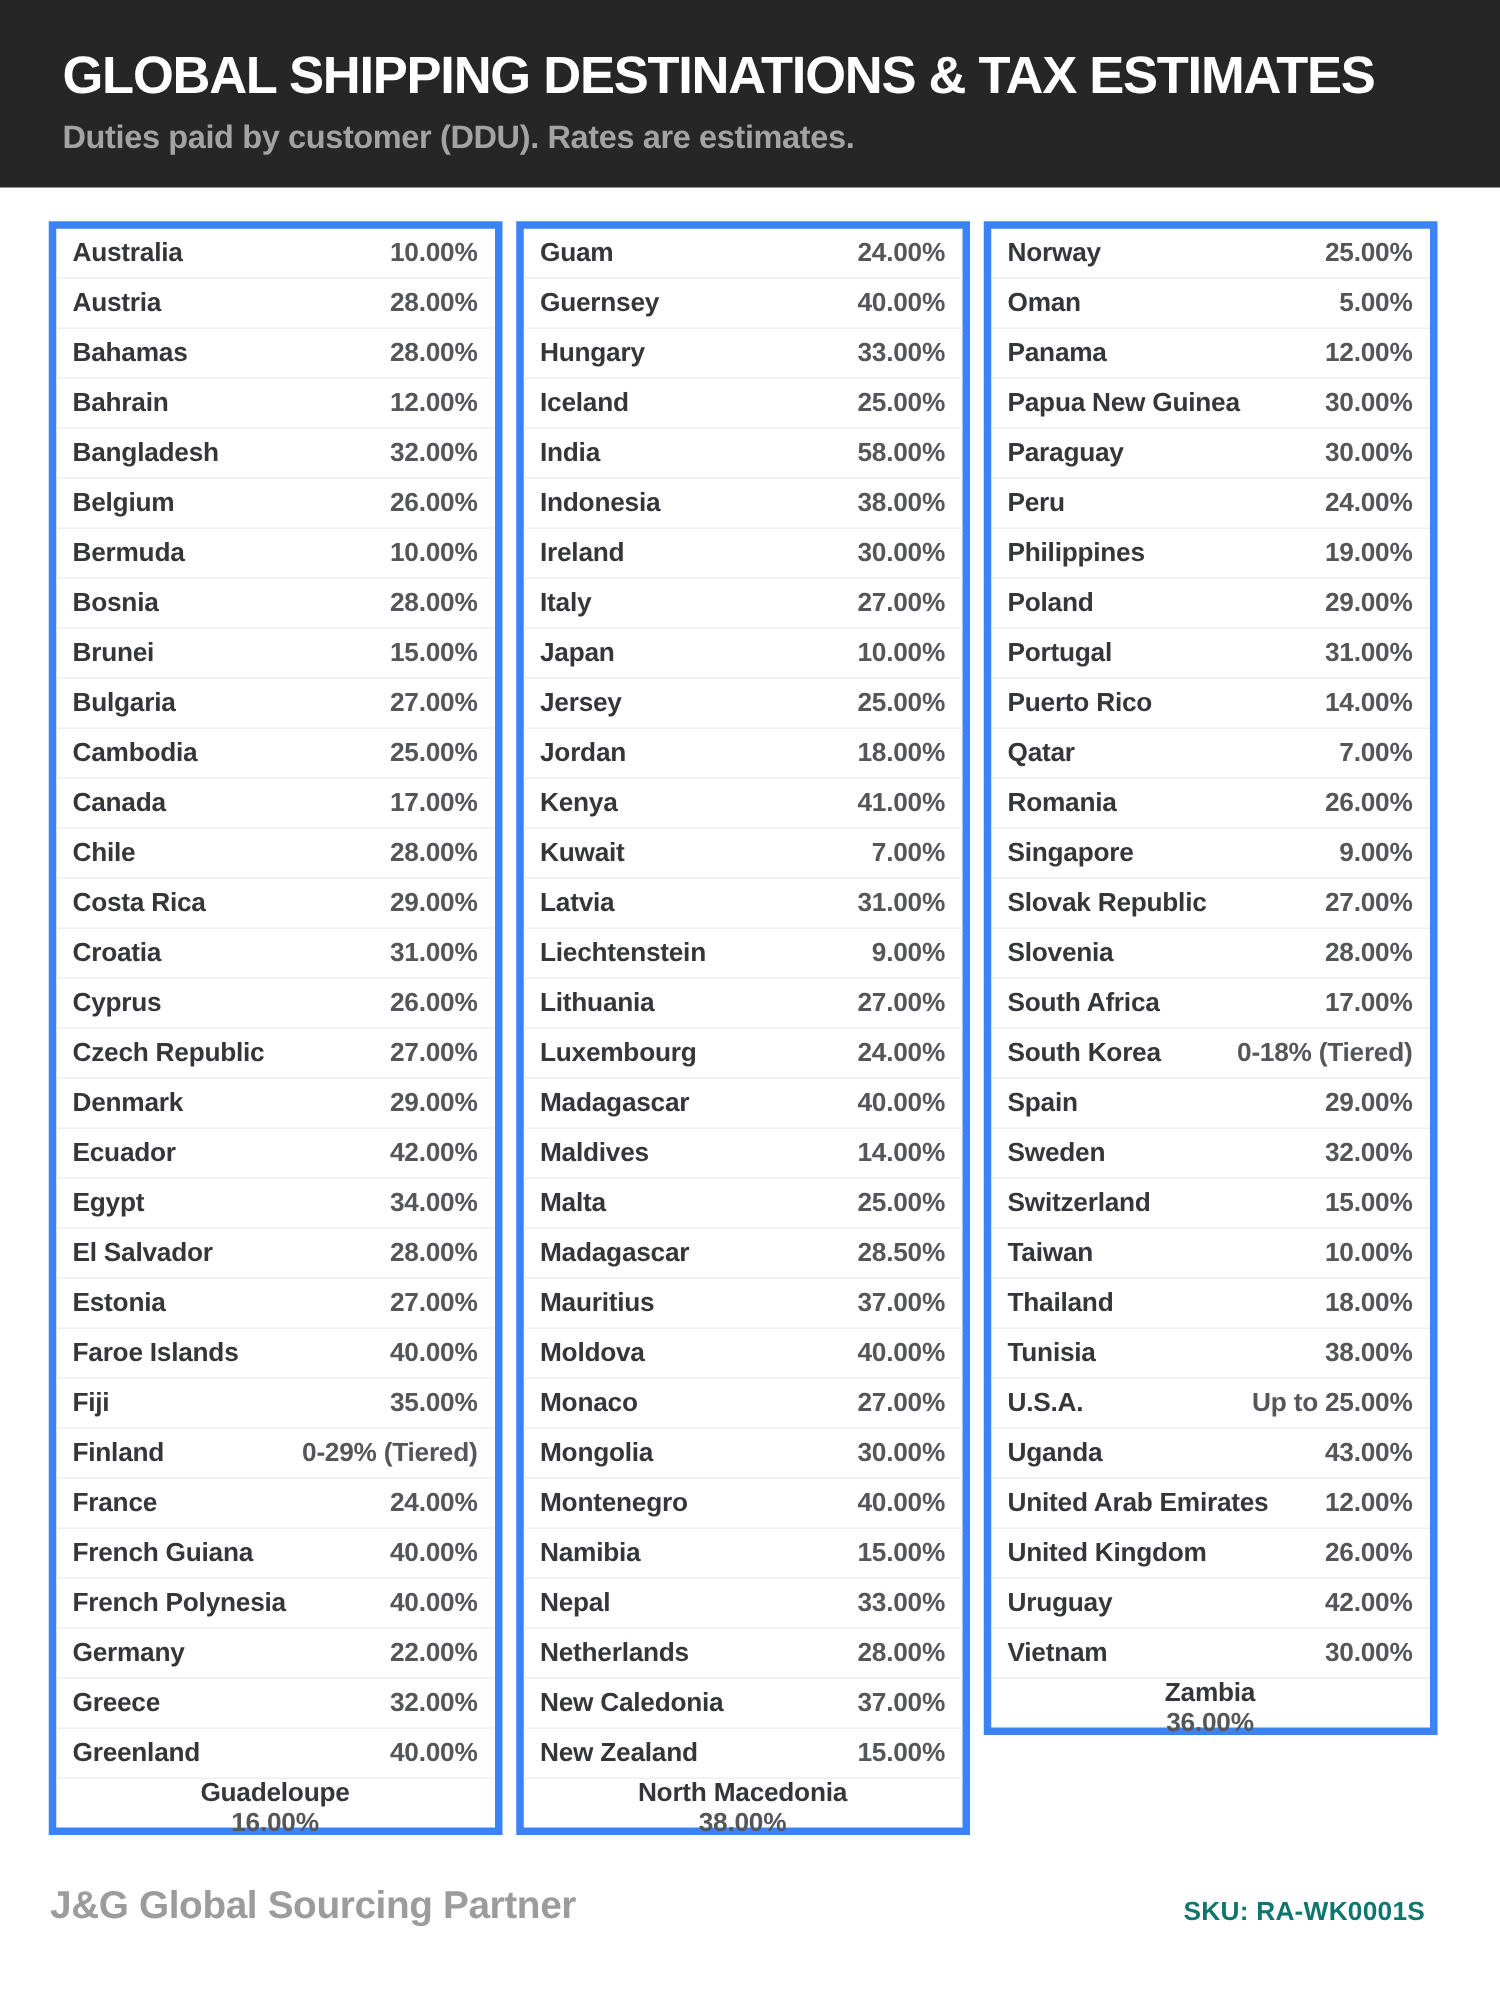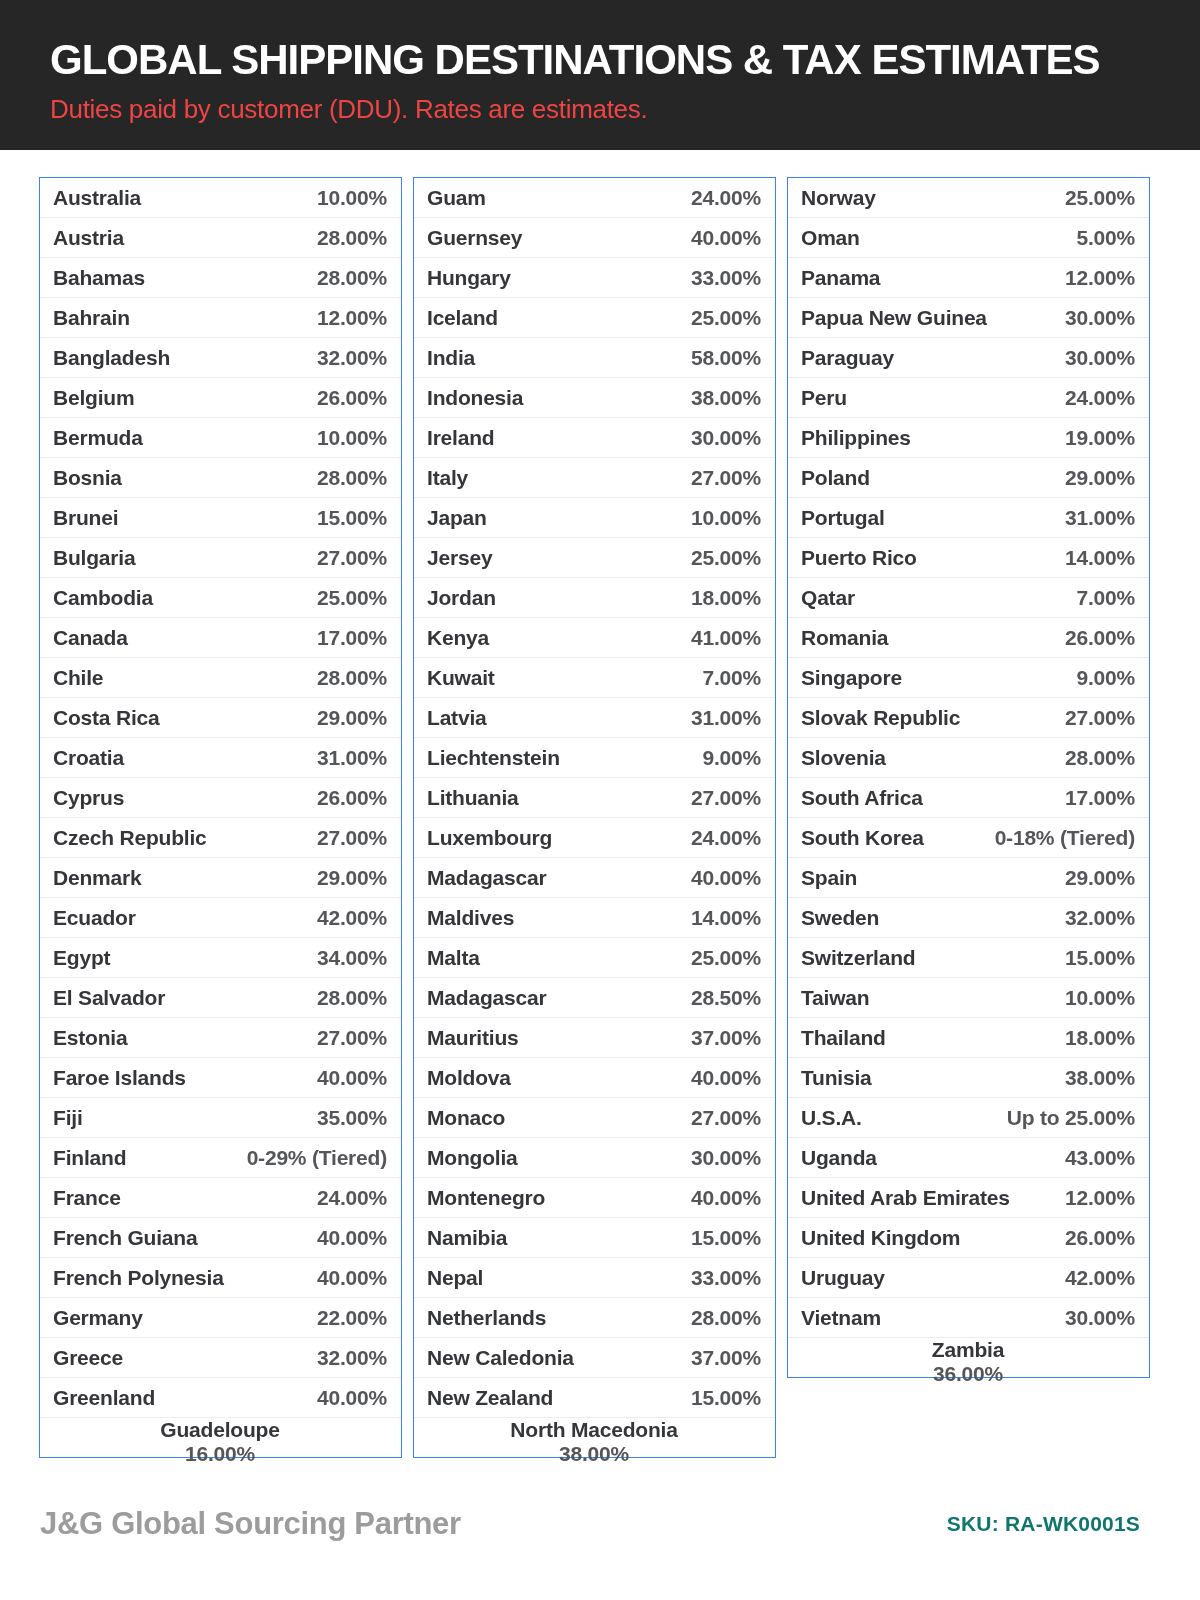--- a/index.html
+++ b/index.html
@@ -28,37 +28,37 @@
   .header .title {
     margin: 0;
     color: #ffffff;
     font-size: 42px;
     font-weight: 700;
     letter-spacing: -1px;
     white-space: nowrap;
   }
   .header .subtitle {
     margin: 10px 0 0 0;
-    color: #ef4444;
+    color: #a3a3a3;
     font-size: 26px;
-    font-weight: 400;
+    font-weight: 700;
     letter-spacing: -0.3px;
   }
 
   
   .table-area {
     box-sizing: border-box;
     padding: 27px 50px 0 39px;
     display: flex;
     gap: 11px;
     align-items: flex-start;
   }
   .rate-column {
     flex: 1 1 0;
-    border: 1px solid #3b82f6;
+    border: 6px solid #3b82f6;
     background: #ffffff;
   }
   .row {
     height: 39px;
     box-sizing: content-box;
     border-bottom: 1px solid #ececec;
     display: flex;
     align-items: center;
     justify-content: space-between;
     padding: 0 14px 0 13px;
@@ -81,21 +81,21 @@
   }
 
   
   .footer {
     position: absolute;
     left: 40px;
     right: 60px;
     top: 1506px;
     display: flex;
     justify-content: space-between;
-    align-items: center;
+    align-items: flex-end;
   }
   .brand {
     color: #9c9c9c;
     font-size: 31px;
     font-weight: 700;
     letter-spacing: -0.3px;
   }
   .sku {
     color: #0f766e;
     font-size: 21px;

